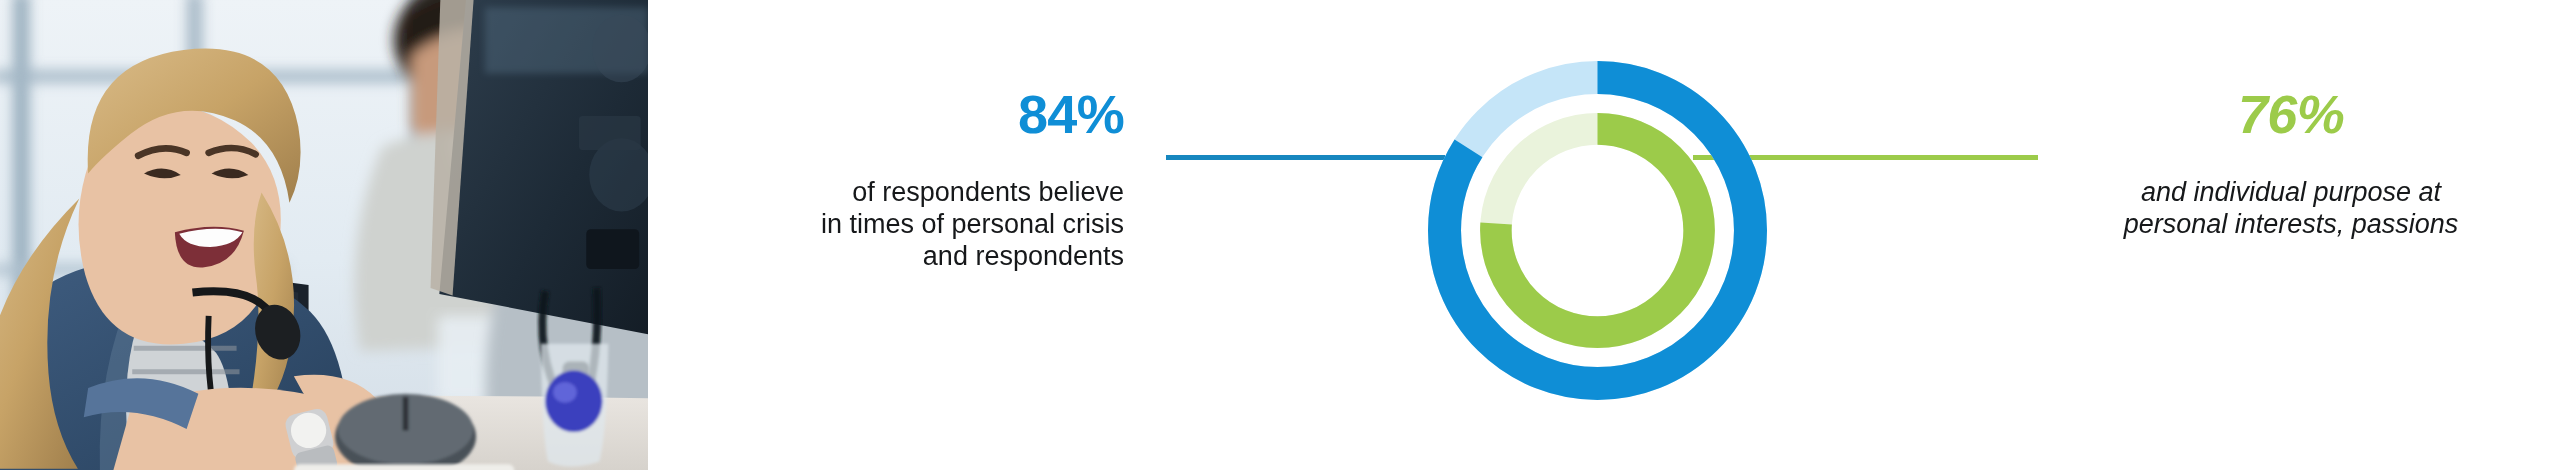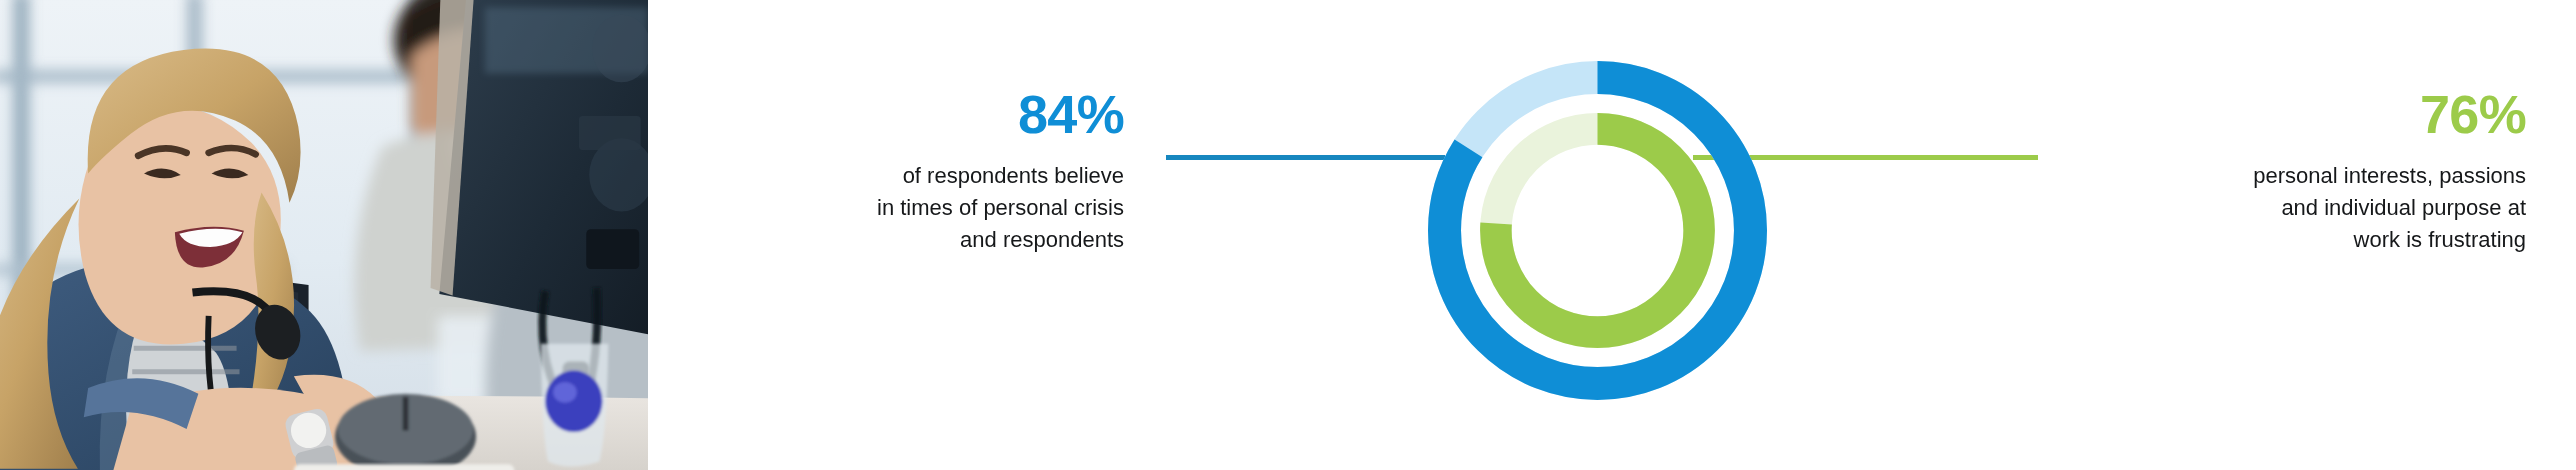--- a/index.html
+++ b/index.html
@@ -18,28 +18,28 @@
   }
   .photo svg{display:block;width:648px;height:471px;}
 
   
   .stat{position:absolute;}
   .stat .pct{
     font-size:54px;line-height:54px;font-weight:700;
     letter-spacing:-0.7px;white-space:nowrap;
   }
   .stat .body{
-    font-size:22px;line-height:32px;color:#16181a;font-weight:400;
-    margin-top:19px;
+    font-size:27px;line-height:32px;color:#16181a;font-weight:400;
+    margin-top:35px;
   }
 
   .stat-left{left:705px;top:87px;width:419px;text-align:right;}
   .stat-left .pct{color:#0f8ed6;}
 
-  .stat-right{left:2056px;top:87px;width:470px;text-align:right;}
+  .stat-right{left:2056px;top:87px;width:470px;text-align:center;font-style:italic;}
   .stat-right .pct{color:#9ccb4a;}
 
   
   .leader{position:absolute;height:5.1px;}
   .leader-left{left:1166px;top:155px;width:279px;background:#1787bf;}
   .leader-right{left:1693px;top:155px;width:345px;background:#9ccb4a;}
 
   
   .donut{position:absolute;left:1428px;top:61px;width:339px;height:339px;}
   .donut svg{display:block;width:339px;height:339px;}
@@ -222,20 +222,19 @@
         <circle cx="0" cy="0" r="138.5" fill="none" stroke="#eaf3dc" stroke-width="43"></circle>
 
         <circle id="arc-inner" cx="0" cy="0" r="138.5" fill="none" stroke="#9ccb4a" stroke-width="43" transform="rotate(-90)" stroke-dasharray="661.3680854337233 208.8530796106494"></circle>
       </g>
     </svg>
   </div>
 
   <div class="stat stat-right">
     <div class="pct" style="color: rgb(156, 203, 74);">76%</div>
     <div class="body">
+      <div>and individual purpose at</div>
       <div>personal interests, passions</div>
-      <div>and individual purpose at</div>
-      <div>work is frustrating</div>
     </div>
   </div>
 
 </div>
 
 
 </body></html>

